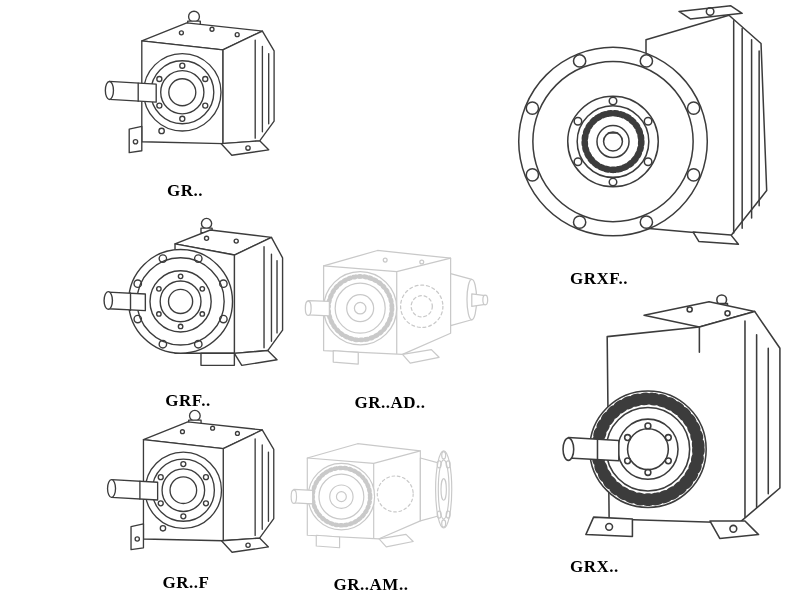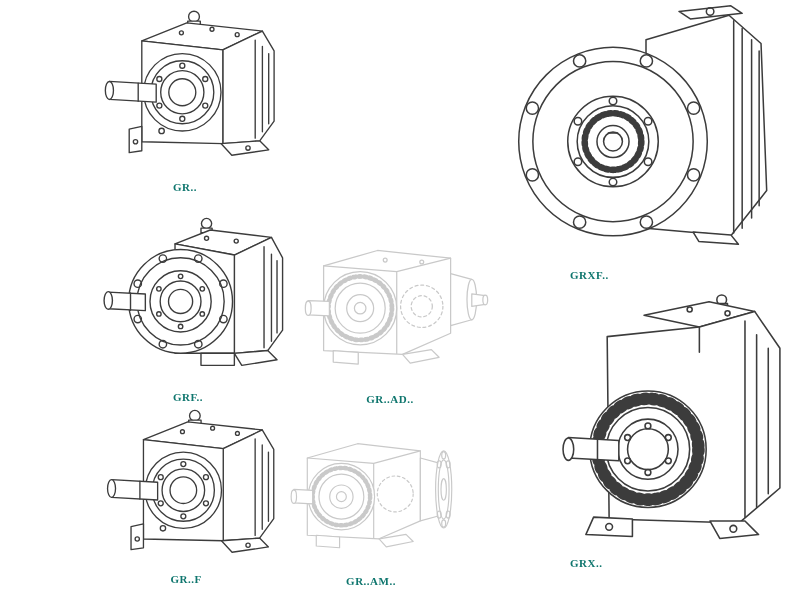--- a/index.html
+++ b/index.html
@@ -2,22 +2,22 @@
 <html><head>
 <meta charset="utf-8">
 <style>
   html,body{margin:0;padding:0;background:#ffffff;}
   #page{position:relative;width:800px;height:600px;background:#ffffff;overflow:hidden;
         font-family:"Liberation Serif", serif;}
   .cell{position:absolute;margin:0;display:flex;flex-direction:column;align-items:center;}
   .cell svg.art{display:block;}
   .dark{color:#3c3c3c;}
   .light{color:#c9c9c9;}
-  .lbl{margin-top:3px;text-align:center;font-weight:bold;font-size:11px;
-       letter-spacing:.5px;color:#0f766e;font-family:"Liberation Serif", serif;}
+  .lbl{margin-top:3px;text-align:center;font-weight:bold;font-size:17px;
+       letter-spacing:.5px;color:#000000;font-family:"Liberation Serif", serif;}
   .lbl.shift-left{align-self:flex-start;padding-left:70px;}
   .defs{position:absolute;width:0;height:0;}
 </style>
 </head>
 <body>
 
 <div id="page">
 
   <svg class="defs" aria-hidden="true">
     <defs>

